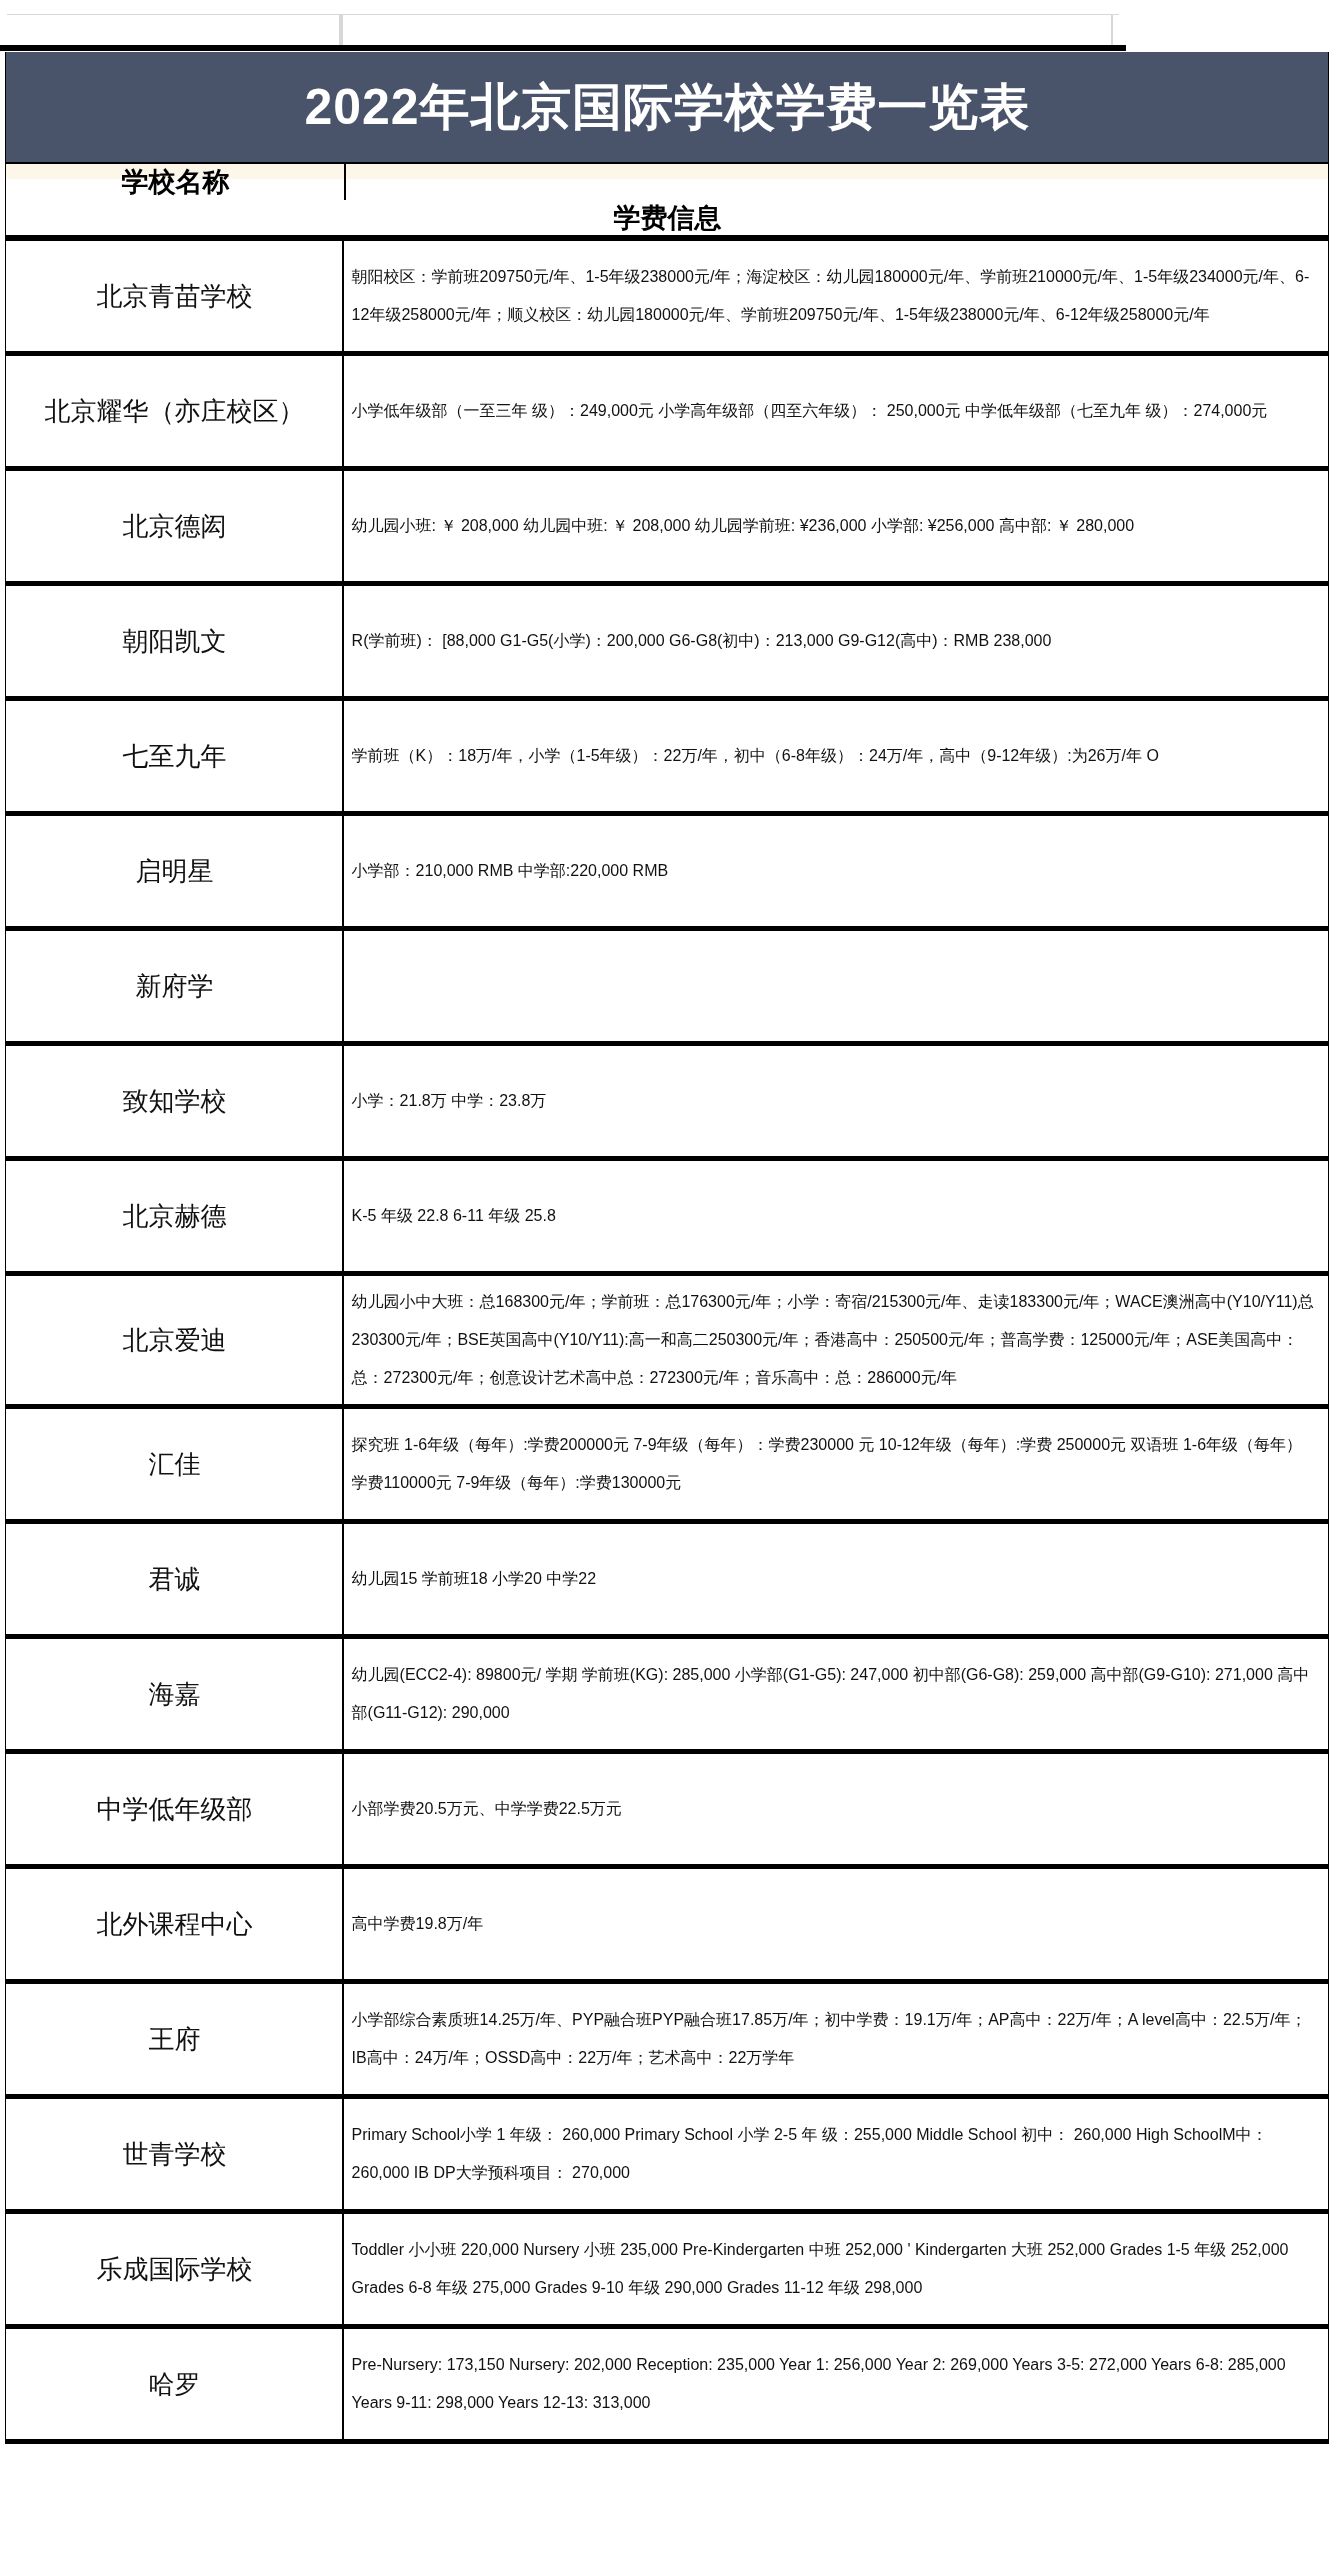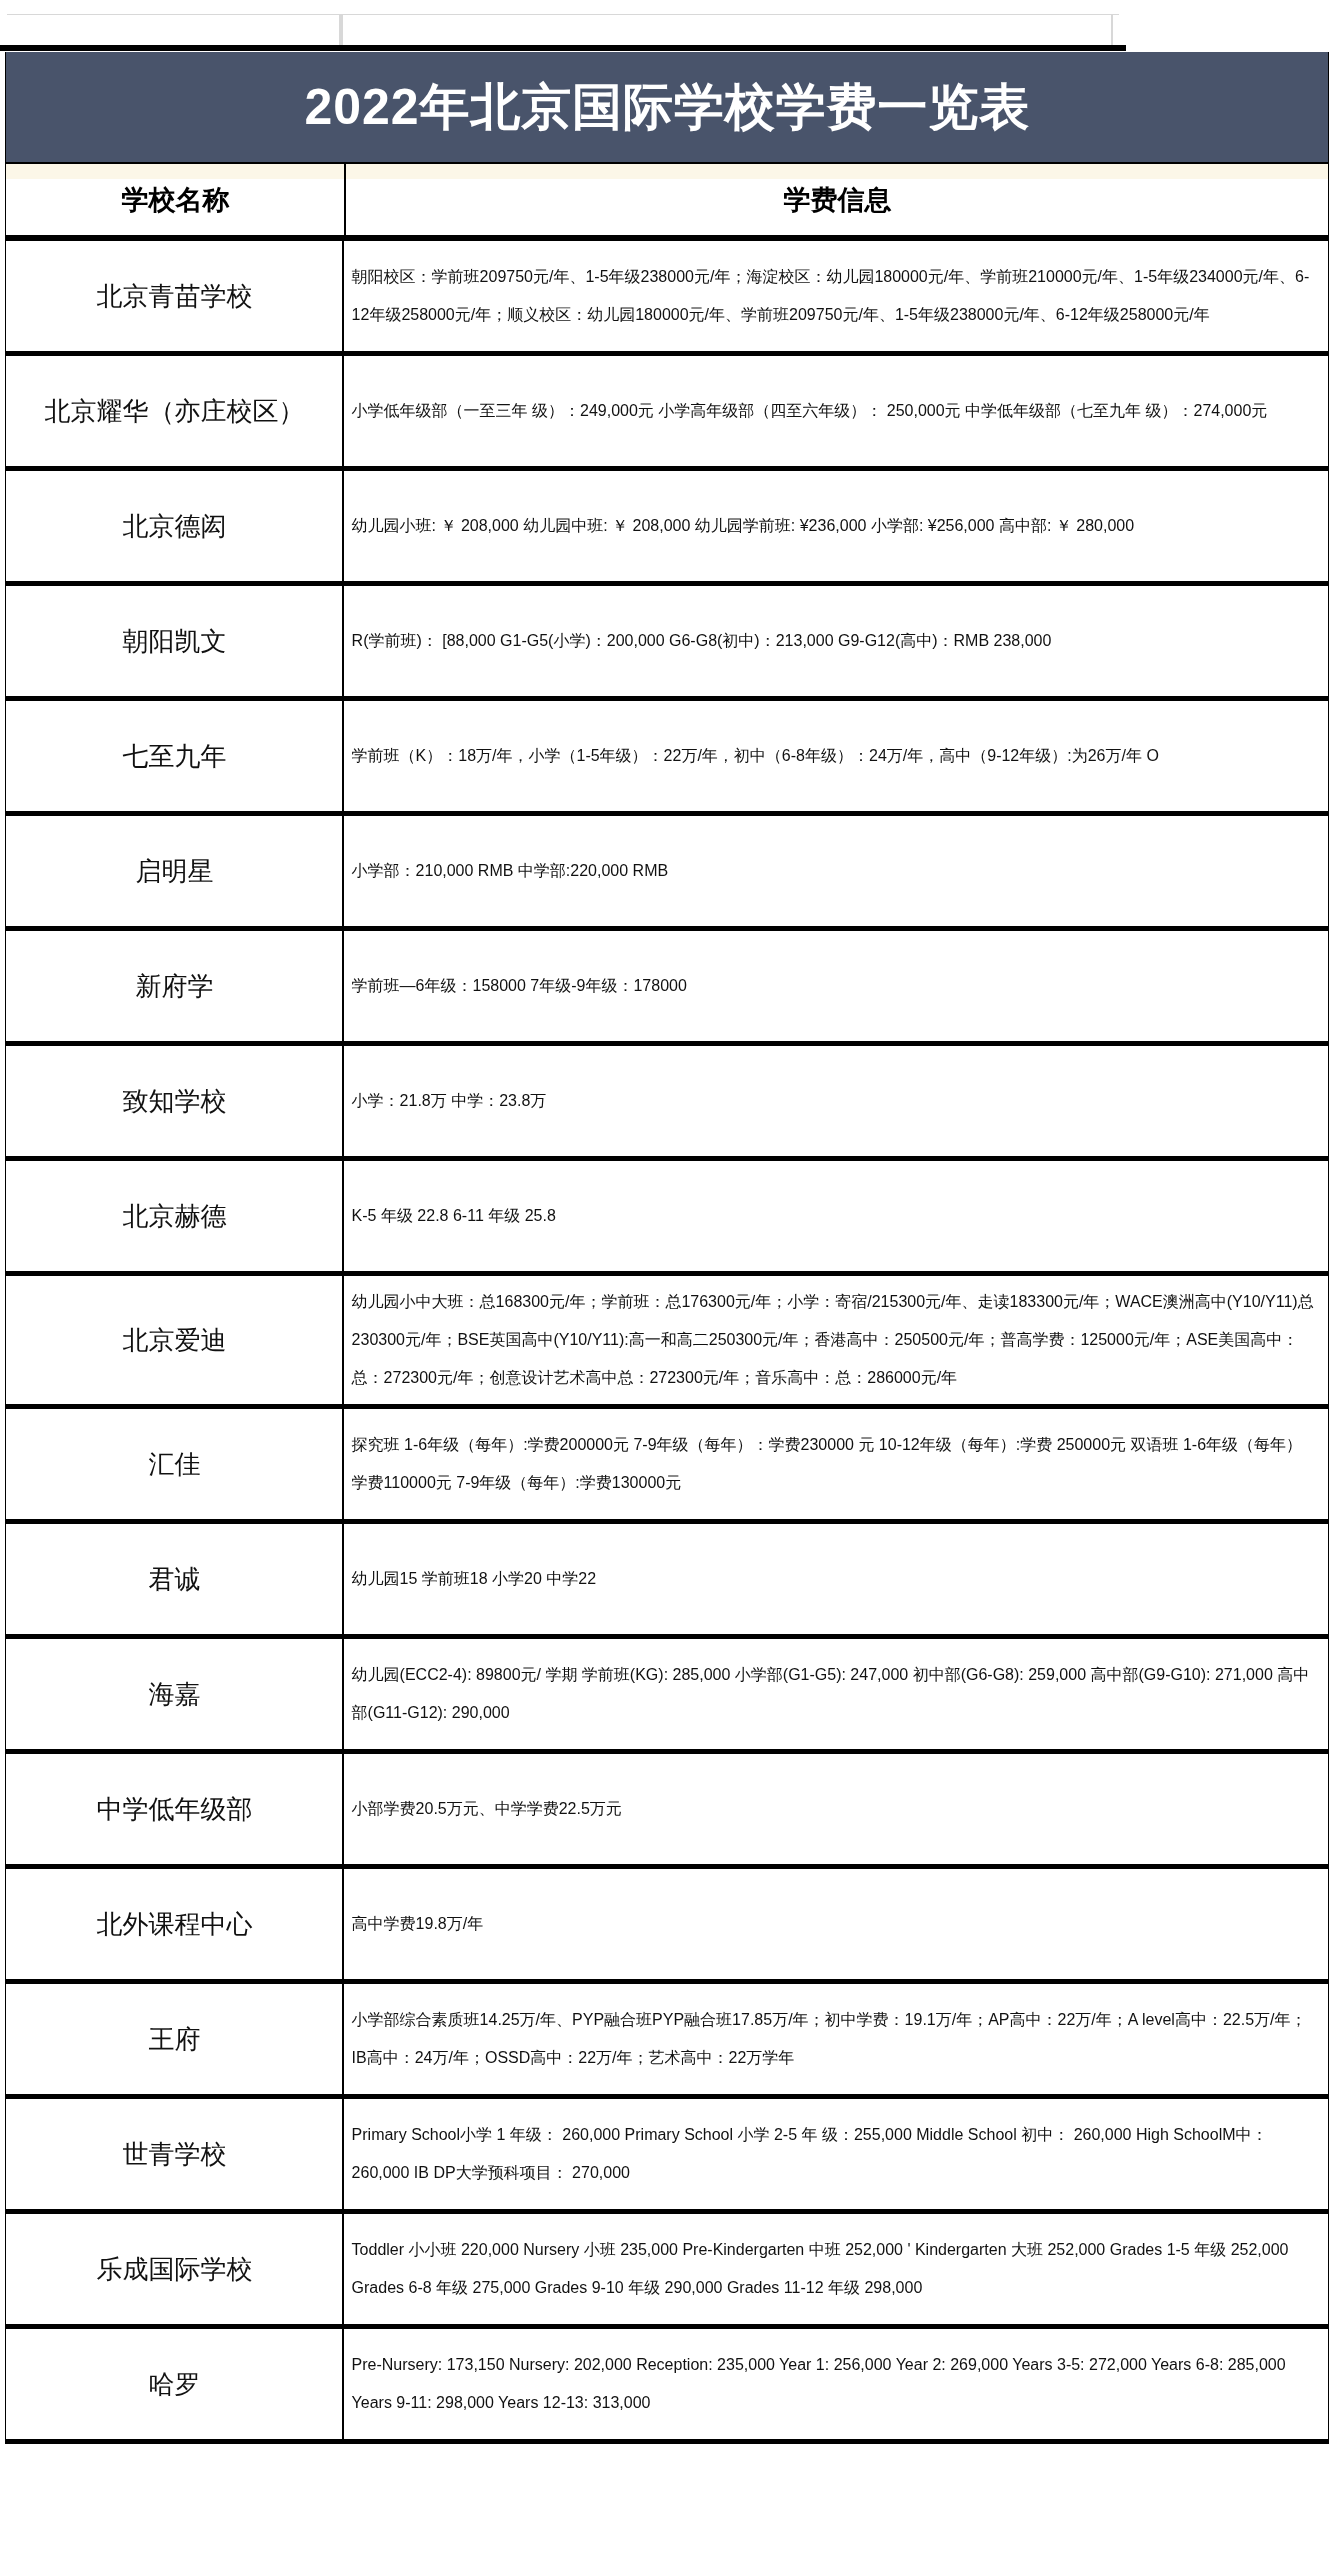--- a/index.html
+++ b/index.html
@@ -44,20 +44,21 @@
   }
   .title-bar .title-text{
     color:#ffffff; font-size:50px; font-weight:bold; letter-spacing:0.9px;
     white-space:nowrap;
   }
   .header-row{
     display:flex; height:71px;
     border-bottom:6.3px solid #000;
     background:linear-gradient(to bottom,#fcf7e8 0px,#fcf7e8 14.5px,#ffffff 15.4px);
     box-sizing:content-box;
+    flex-direction:column;
   }
   .header-row .hcell{
     display:flex; align-items:center; justify-content:center;
     font-size:27px; font-weight:bold; color:#000;
   }
   .hcell.school{ width:338px; border-right:2.7px solid #000; }
   .hcell.fees{ flex:1; }
 
   .row{
     display:flex; min-height:110px;
@@ -139,23 +140,20 @@
 
   <div class="row">
     <div class="cell-name">启明星</div>
     <div class="cell-fee">
             <span>小学部：210,000 RMB 中学部:220,000 RMB</span>
           </div>
   </div>
 
   <div class="row">
     <div class="cell-name">新府学</div>
-    <div class="cell-fee">
-            <span>学前班—6年级：158000 7年级-9年级：178000</span>
-          </div>
   </div>
 
   <div class="row">
     <div class="cell-name">致知学校</div>
     <div class="cell-fee">
             <span>小学：21.8万 中学：23.8万</span>
           </div>
   </div>
 
   <div class="row">

